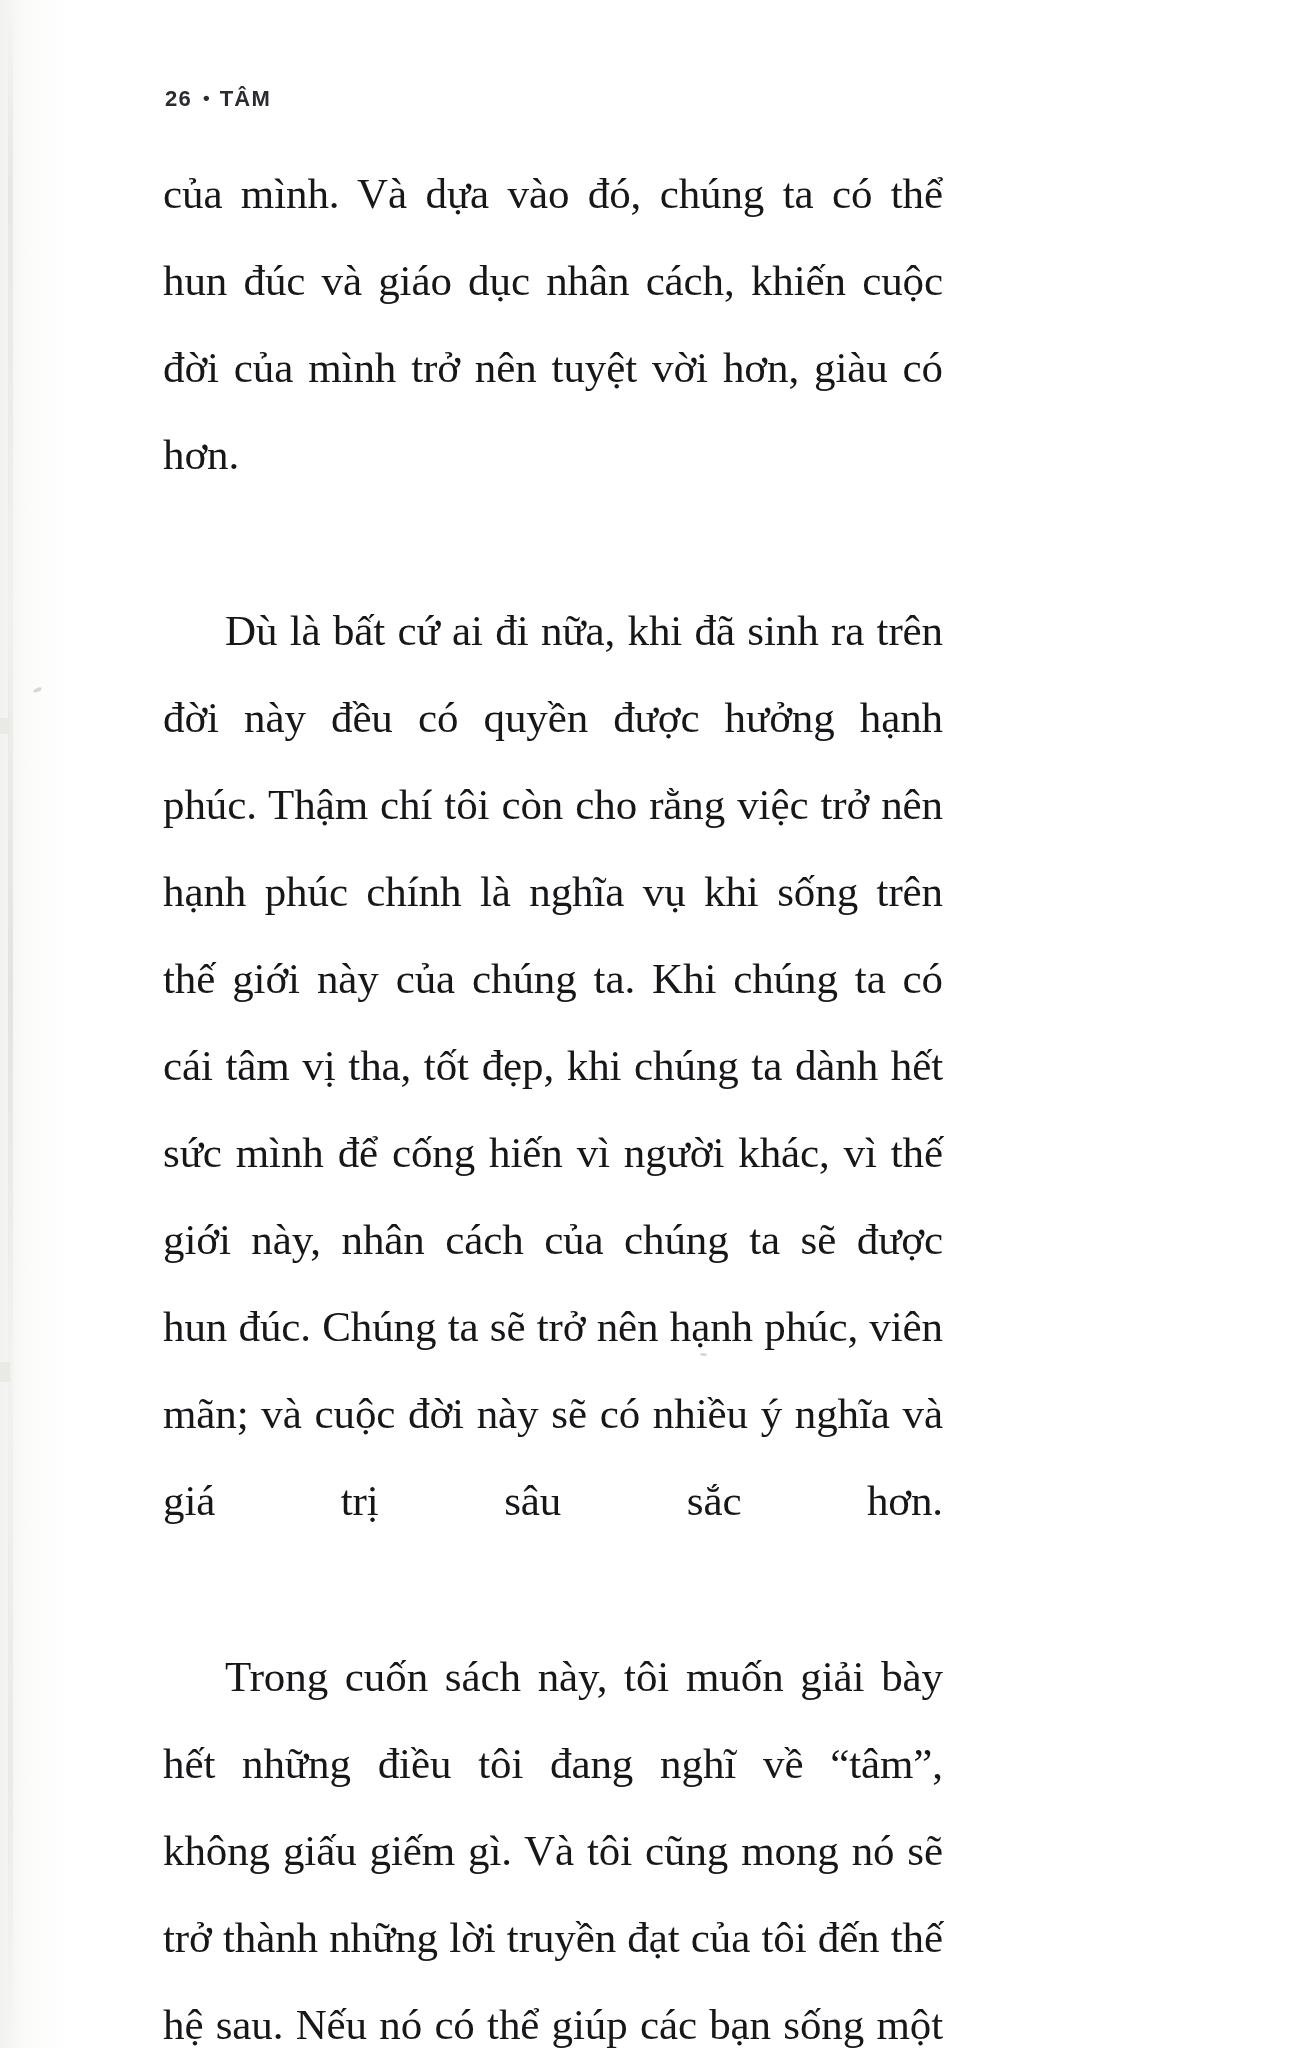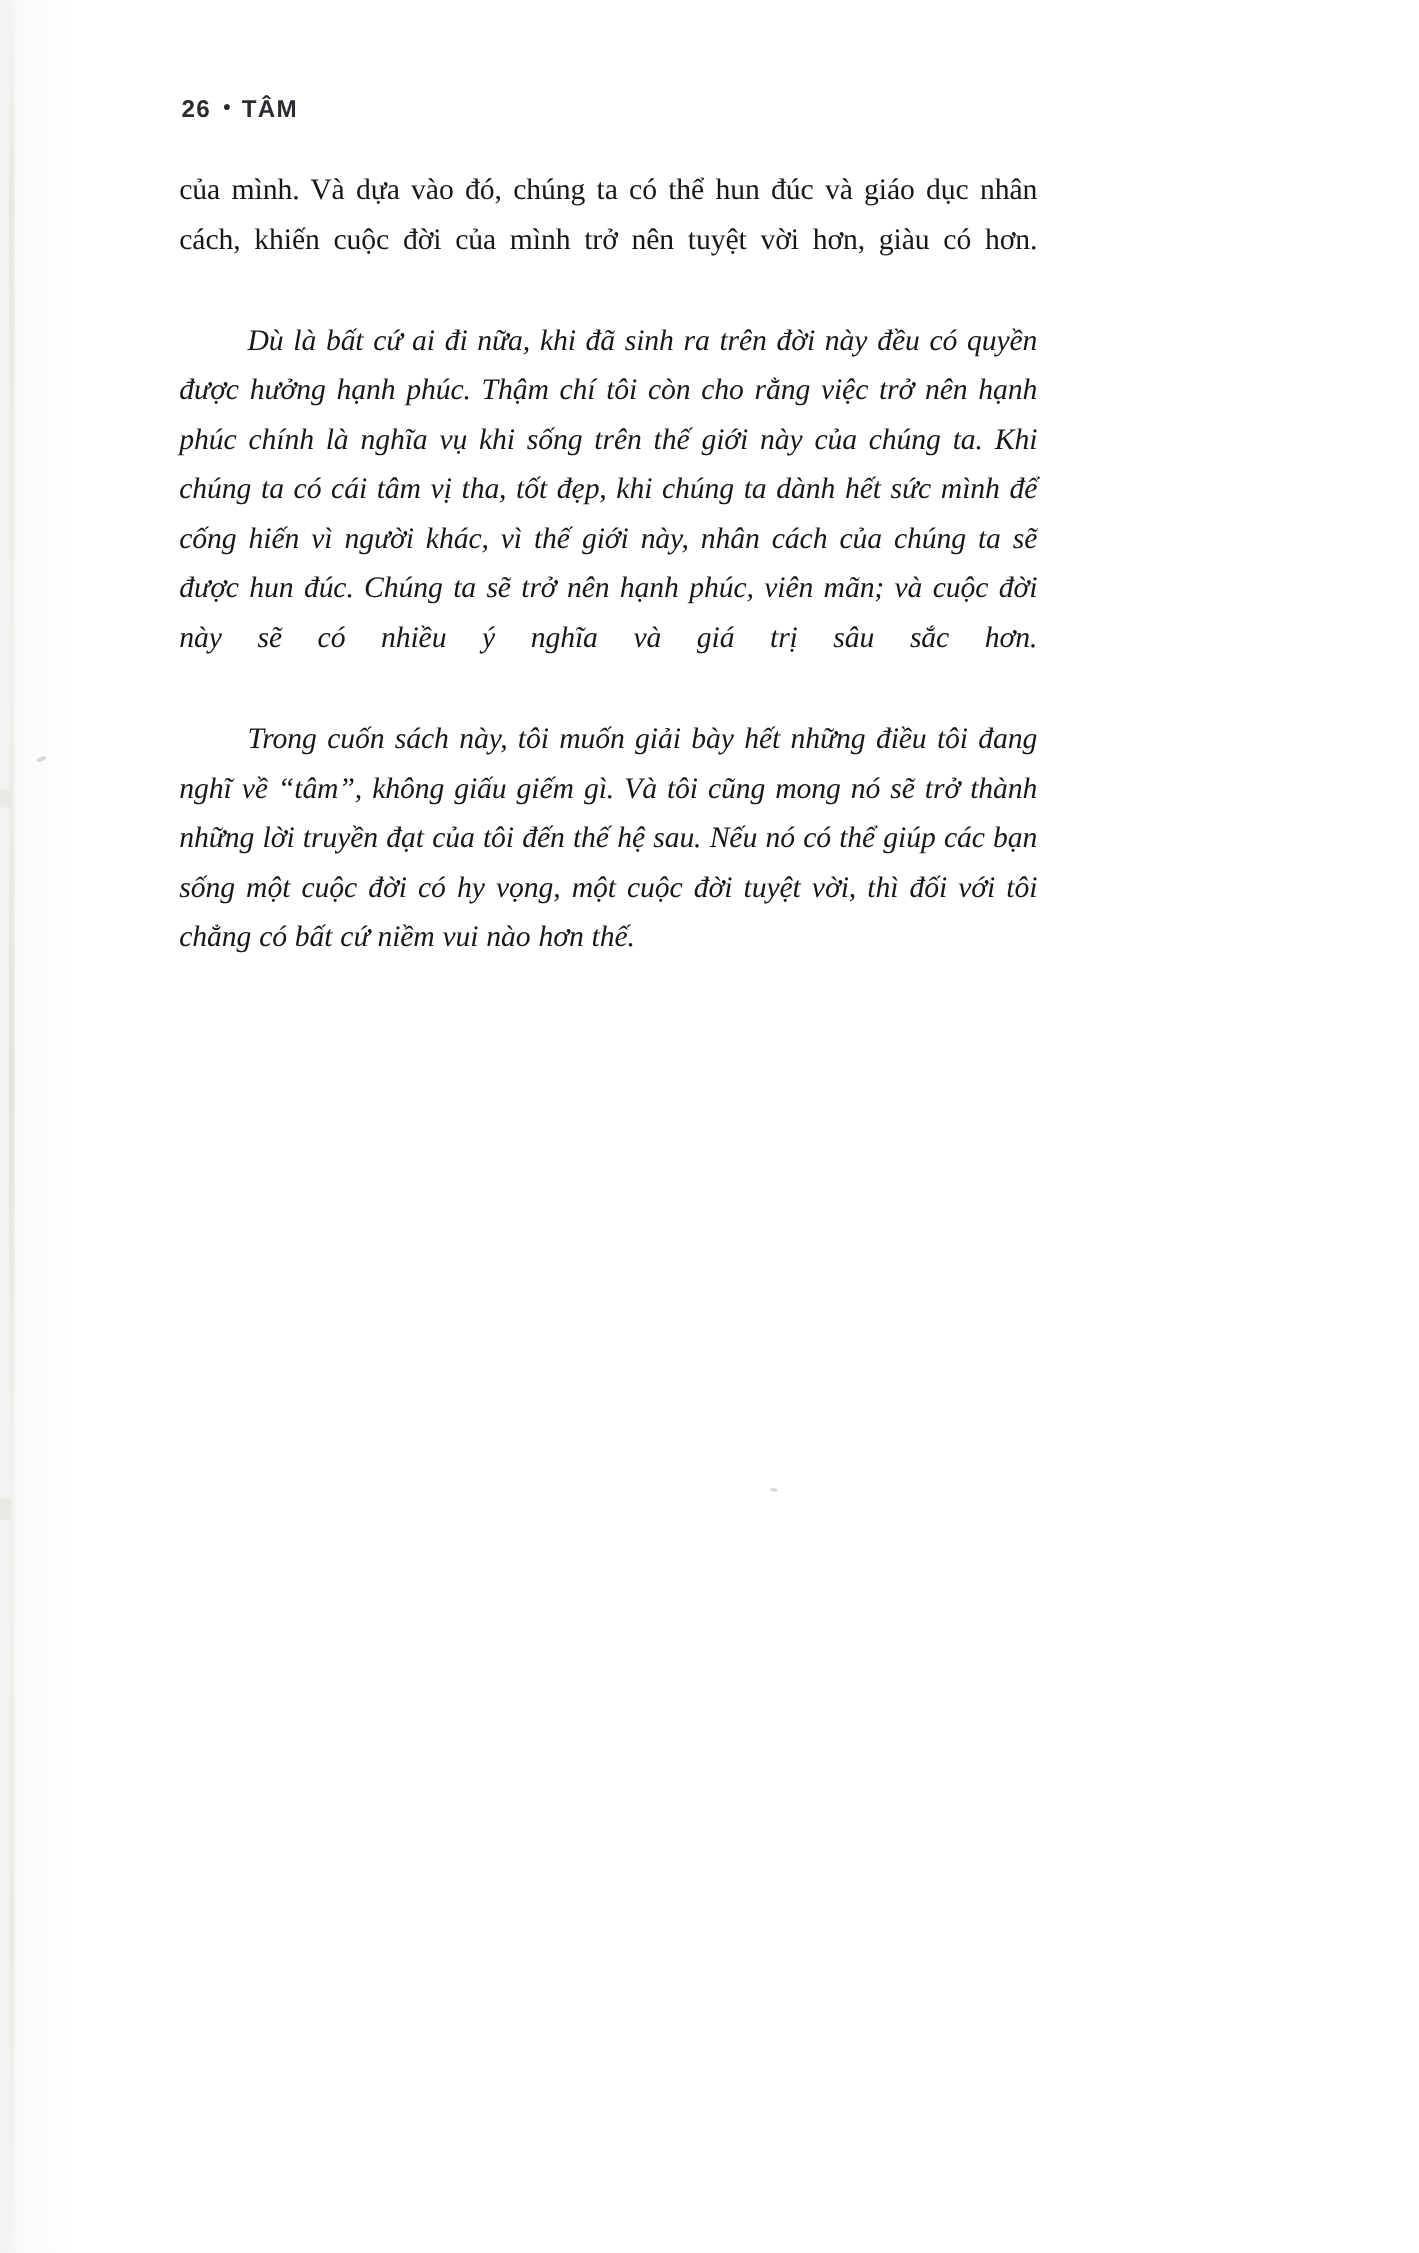--- a/index.html
+++ b/index.html
@@ -91,29 +91,29 @@
   
   .textblock {
     position: absolute;
     left: 163px;
     top: 150px;
     width: 780px;
   }
 
   .para {
     margin: 0 0 2px 0;
-    font-size: 27px;
-    line-height: 45px;
+    font-size: 43px;
+    line-height: 87px;
     text-align: justify;
     text-justify: inter-word;
     letter-spacing: -0.1px;
     word-spacing: 0.5px;
     color: #17171a;
   }
-  .para.indent { text-indent: 62px; font-style: italic; }
+  .para.indent { text-indent: 62px; }
 
   
   .para, .running-head {
     transform-origin: left top;
   }
   .para {
     font-stretch: condensed;
   }
 
   .para::after {

